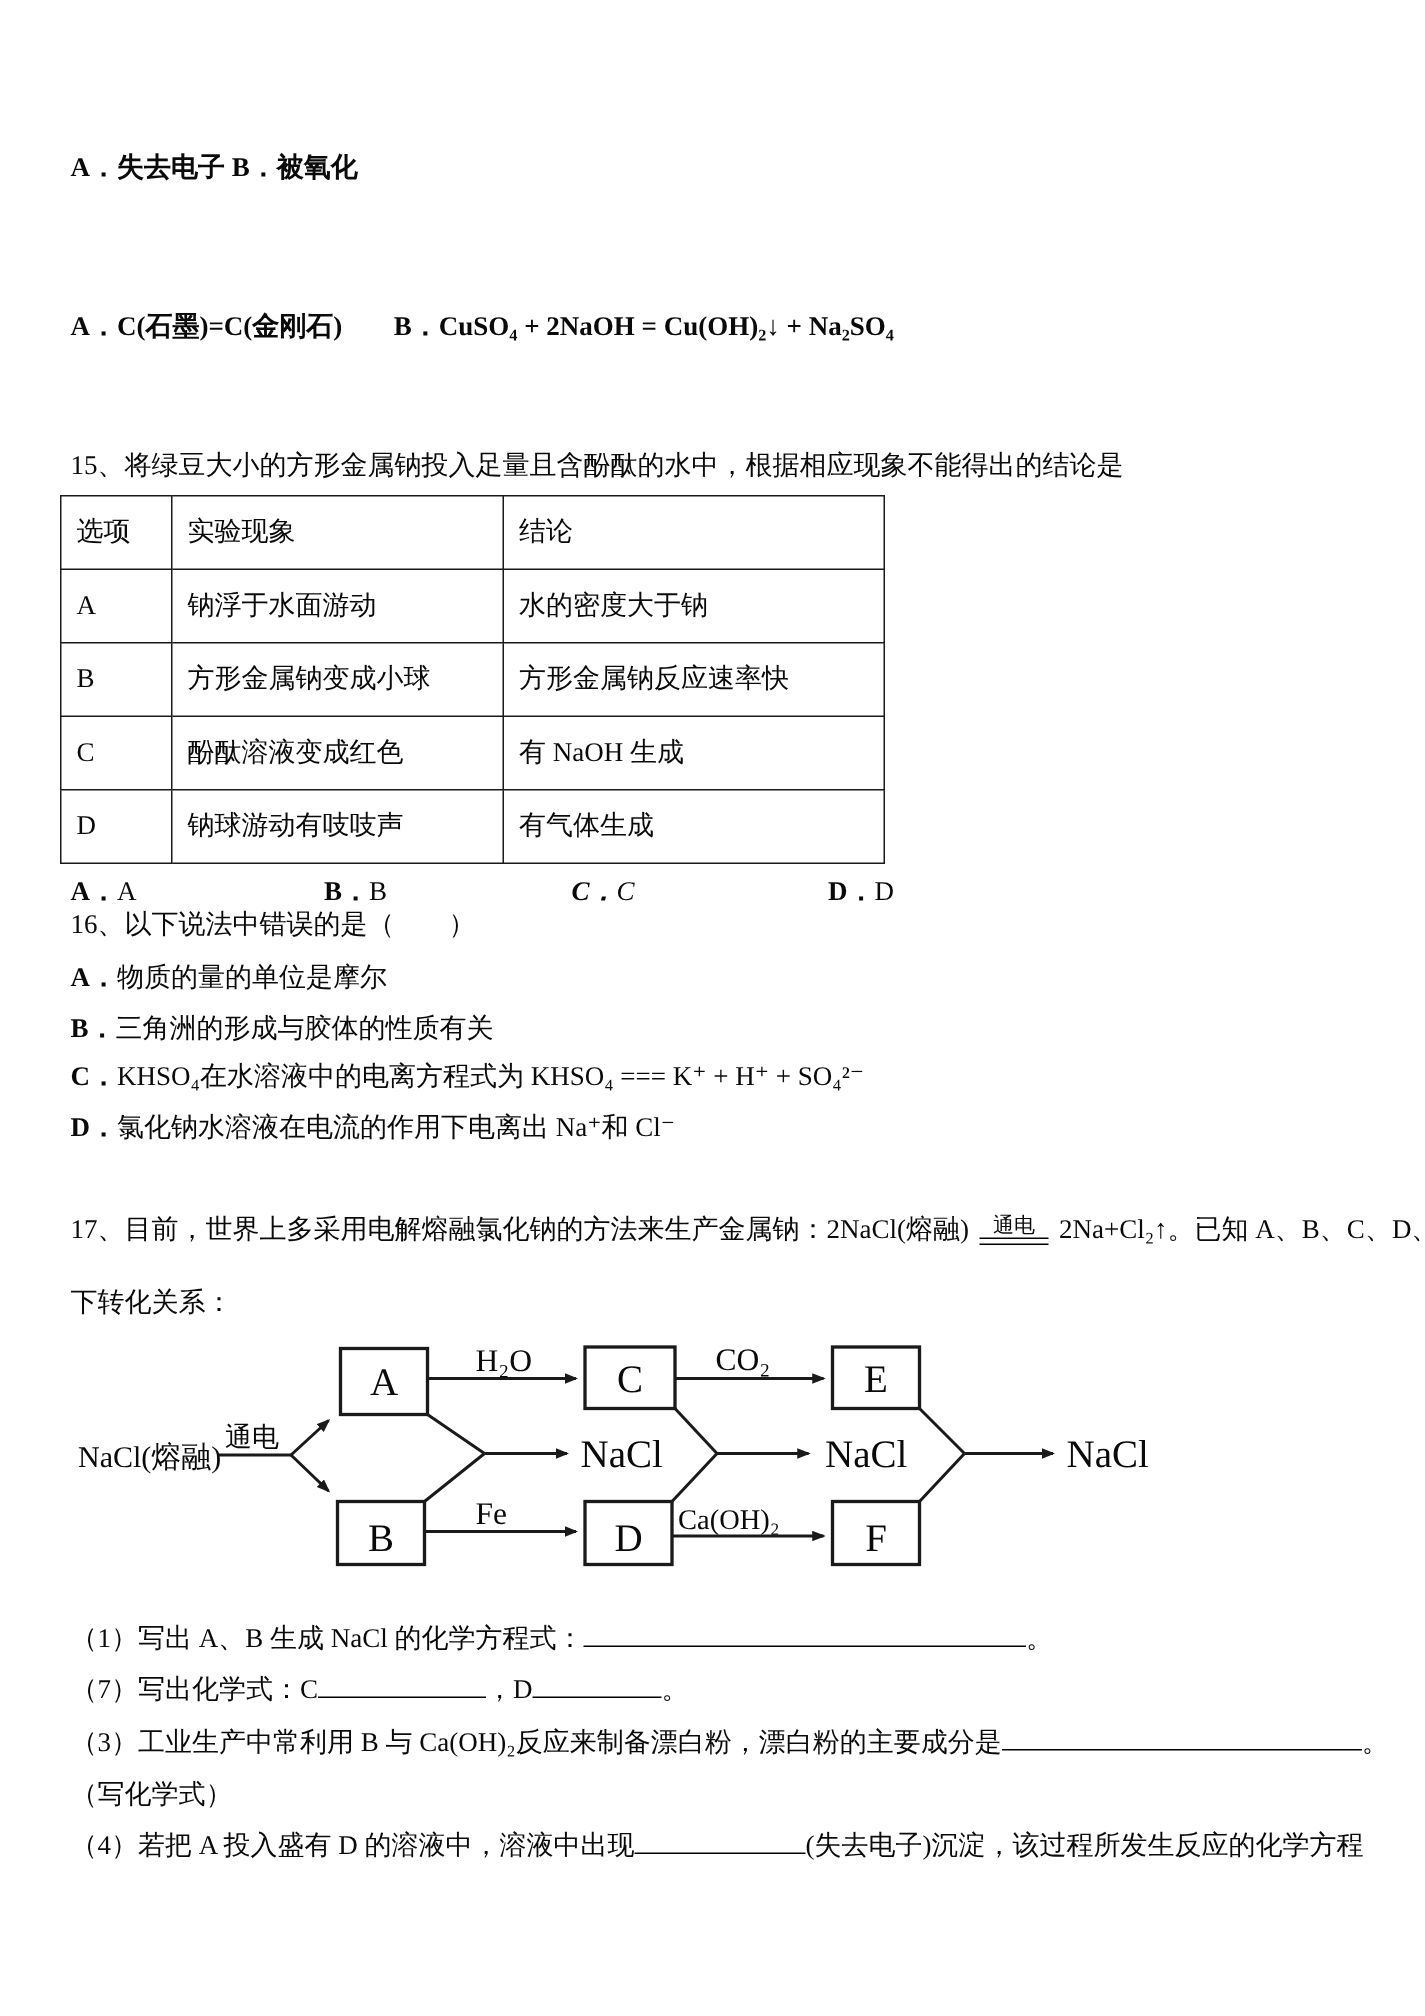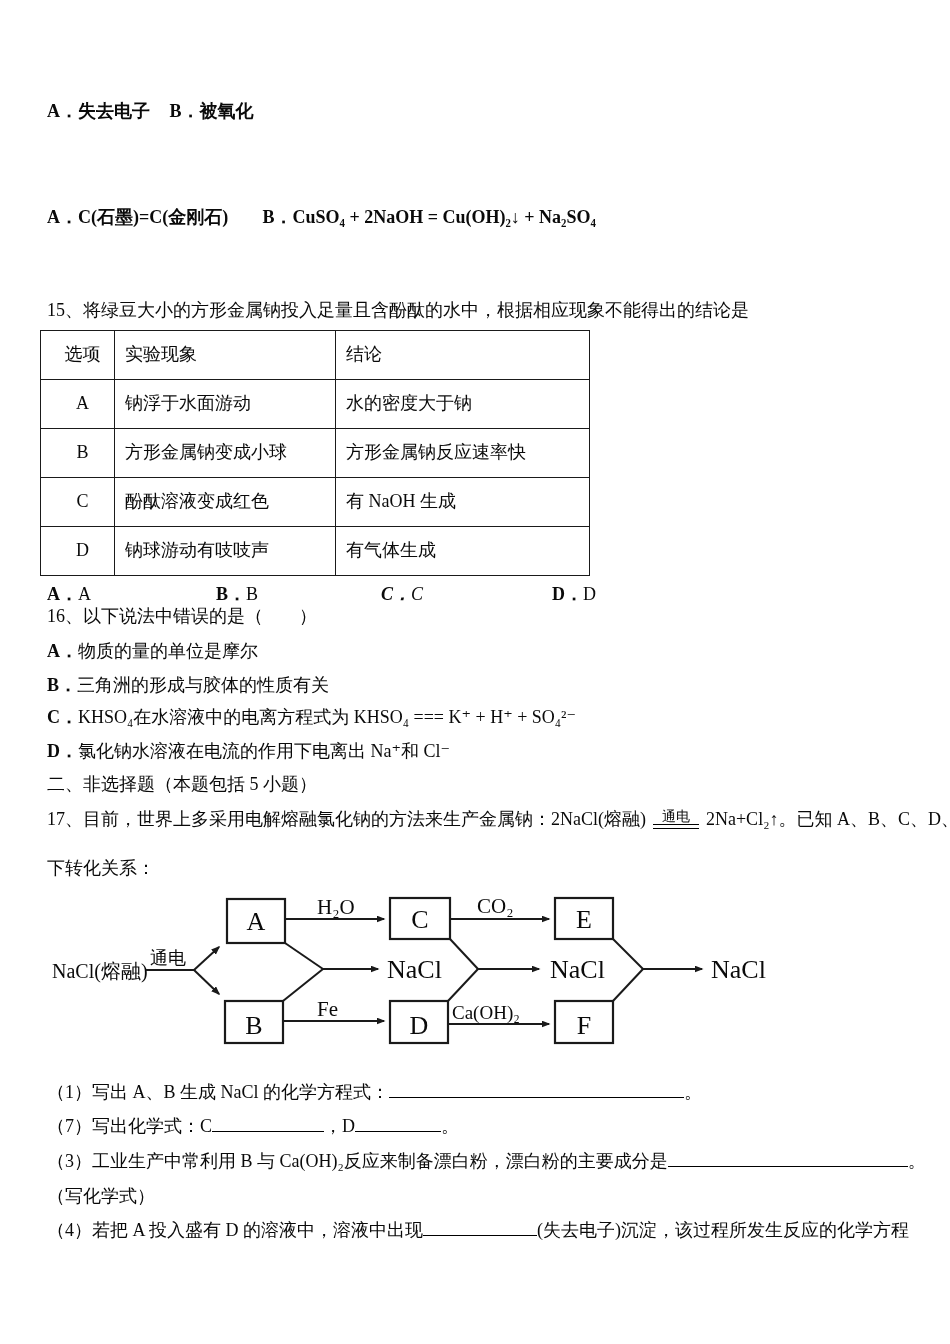--- a/index.html
+++ b/index.html
@@ -21,38 +21,38 @@
   .bar-46{min-width:46px;}
   
   .blank{display:inline-block;height:17px;border-bottom:1.6px solid #000;}
   .b295{width:295px;} .b112{width:112px;} .b86{width:86px;} .b240{width:240px;} .b114{width:114px;}
   
   table.qtable{
     position:absolute;left:40px;top:330px;width:516px;
     border-collapse:collapse;table-layout:fixed;font-size:18px;
   }
   table.qtable td{border:1.6px solid #1a1a1a;vertical-align:top;padding:12px 0 0 10px;height:36px;overflow:hidden;}
-  table.qtable .c1{width:63px;text-align:center;}
+  table.qtable .c1{width:63px;}
   table.qtable .c2{width:210px;}
   table.qtable .c3{width:243px;}
   .ansrow span.ans{position:absolute;top:0;}
   .a1{left:47px;} .a2{left:216px;} .a3{left:381px;font-style:italic;} .a4{left:552px;}
   .diagram{position:absolute;left:40px;top:886px;}
   .diagram text{font-family:"Liberation Serif","DejaVu Serif",serif;fill:#0a0a0a;}
   .diagram line, .diagram polyline{stroke:#1a1a1a;stroke-width:2;fill:none;}
   .diagram rect{fill:#fff;stroke:#1a1a1a;stroke-width:2.2;}
 </style>
 </head>
 <body>
 
 <div class="page">
 
   <div class="line bold" style="top:100px">
     <span>A．失去电子</span>
-    <span style="margin-left:15px">B．被氧化</span>
+    <span style="">B．被氧化</span>
   </div>
 
   <div class="line bold" style="top:206px">
     <span class="w211">A．C(石墨)=C(金刚石)</span>
     <span>B．CuSO₄ + 2NaOH = Cu(OH)₂↓ + Na₂SO₄</span>
   </div>
 
   <div class="line" style="top:299px">15、将绿豆大小的方形金属钠投入足量且含酚酞的水中，根据相应现象不能得出的结论是</div>
 
   <table class="qtable">
@@ -91,21 +91,20 @@
     <span class="ans a3"><b>C．</b><span>C</span></span>
     <span class="ans a4"><b>D．</b><span>D</span></span>
   </div>
 
   <div class="line" style="top:605px">16、以下说法中错误的是（　　）</div>
   <div class="line" style="top:640px"><b>A．</b><span>物质的量的单位是摩尔</span></div>
   <div class="line" style="top:674px"><b>B．</b><span>三角洲的形成与胶体的性质有关</span></div>
   <div class="line" style="top:740px"><b>D．</b><span>氯化钠水溶液在电流的作用下电离出 Na⁺和 Cl⁻</span></div>
   <div class="line" style="top:706px"><b>C．</b><span>KHSO₄在水溶液中的电离方程式为 KHSO₄ ===  K⁺ + H⁺ +  SO₄²⁻</span></div>
 
-  <div class="line" style="top:773px">二、非选择题（本题包括 5 小题）</div>
 
   <div class="line" style="top:808px">
     <span>17、目前，世界上多采用电解熔融氯化钠的方法来生产金属钠：2NaCl(熔融)</span><span class="cond"><i class="top">通电</i><i class="bar bar-46"></i></span><span>2Na+Cl₂↑。已知 A、B、C、D、E 有如</span>
   </div>
   <div class="line" style="top:857px">下转化关系：</div>
 
   <svg class="diagram" width="740" height="172" viewBox="0 0 740 172">
     <defs>
       <marker id="arr" markerWidth="9" markerHeight="8" refX="7.5" refY="3.5" orient="auto" markerUnits="userSpaceOnUse">
         <path d="M0,0 L9,3.5 L0,7 Z" fill="#1a1a1a"></path>

